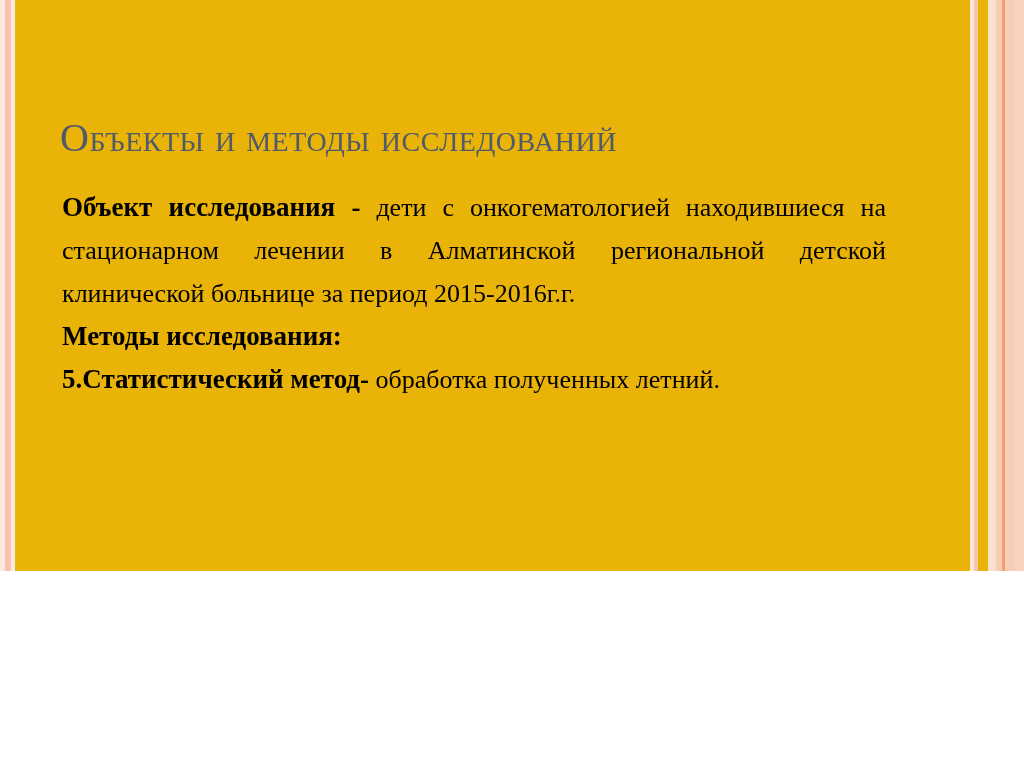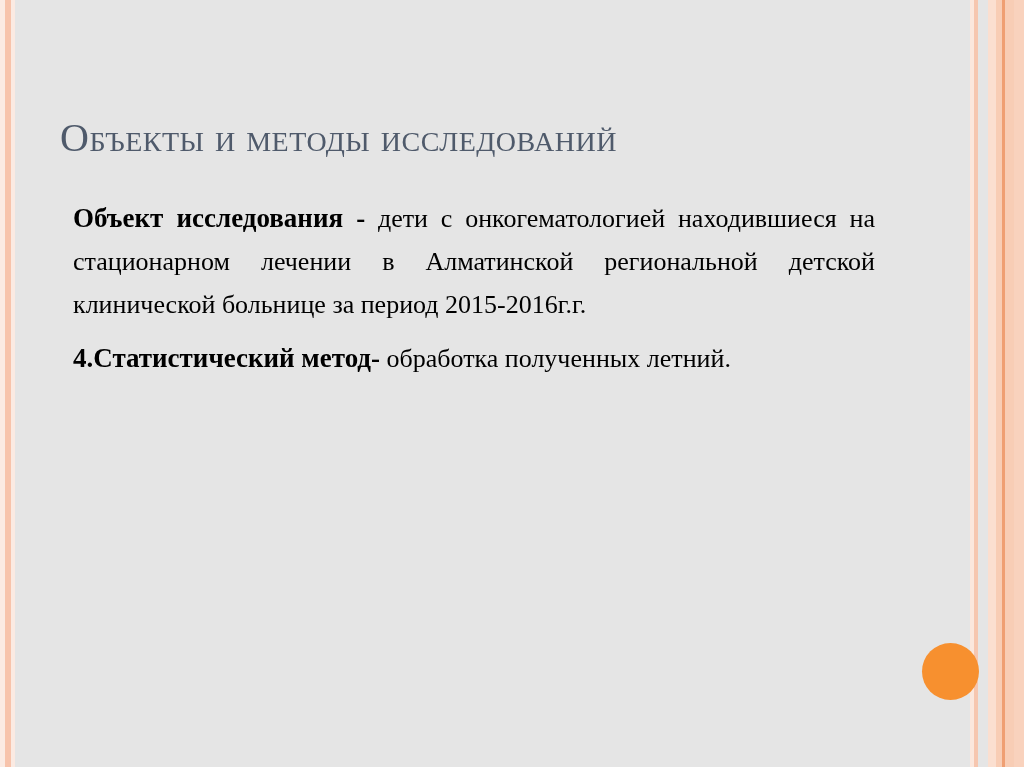--- a/index.html
+++ b/index.html
@@ -5,22 +5,22 @@
 <style>
   html, body {
     margin: 0;
     padding: 0;
     background: #ffffff;
   }
 
   .slide {
     position: relative;
     width: 1024px;
-    height: 767px;
-    background: #e5e5e5;
+    height: 571px;
+    background: #eab308;
     overflow: hidden;
     font-family: "Liberation Serif", "DejaVu Serif", serif;
     box-sizing: border-box;
   }
 
   
   .border-left {
     position: absolute;
     top: 0;
     bottom: 0;
@@ -125,21 +125,21 @@
     top: 186px;
     width: 824px;
     color: #000000;
     font-size: 26px;
     line-height: 43px;
     text-align: justify;
     text-justify: inter-word;
   }
 
   .body-block p {
-    margin: 11px;
+    margin: 0;
     text-align: justify;
     text-justify: inter-word;
     font-family: Liberation Serif, serif;
   }
 
   .lead {
     font-weight: bold;
     font-size: 27px;
   }
 
@@ -172,21 +172,24 @@
   <div class="accent-dot"></div>
 
   <h1 class="slide-title">Объекты и методы исследований</h1>
 
   <div class="body-block">
 
     <p class="just">
       <span class="lead">Объект исследования -</span><span class="run"> дети с онкогематологией находившиеся на стационарном лечении в Алматинской региональной детской клинической больнице за период 2015-2016г.г.</span>
     </p>
 
+    <p class="just">
+      <span class="lead">Методы исследования:</span><span class="run"></span>
+    </p>
 
 
     <p class="just">
-      <span class="lead">4.Статистический метод-</span><span class="run"> обработка полученных летний.</span>
+      <span class="lead">5.Статистический метод-</span><span class="run"> обработка полученных летний.</span>
     </p>
 
   </div>
 
 </div>
 
 </body></html>

